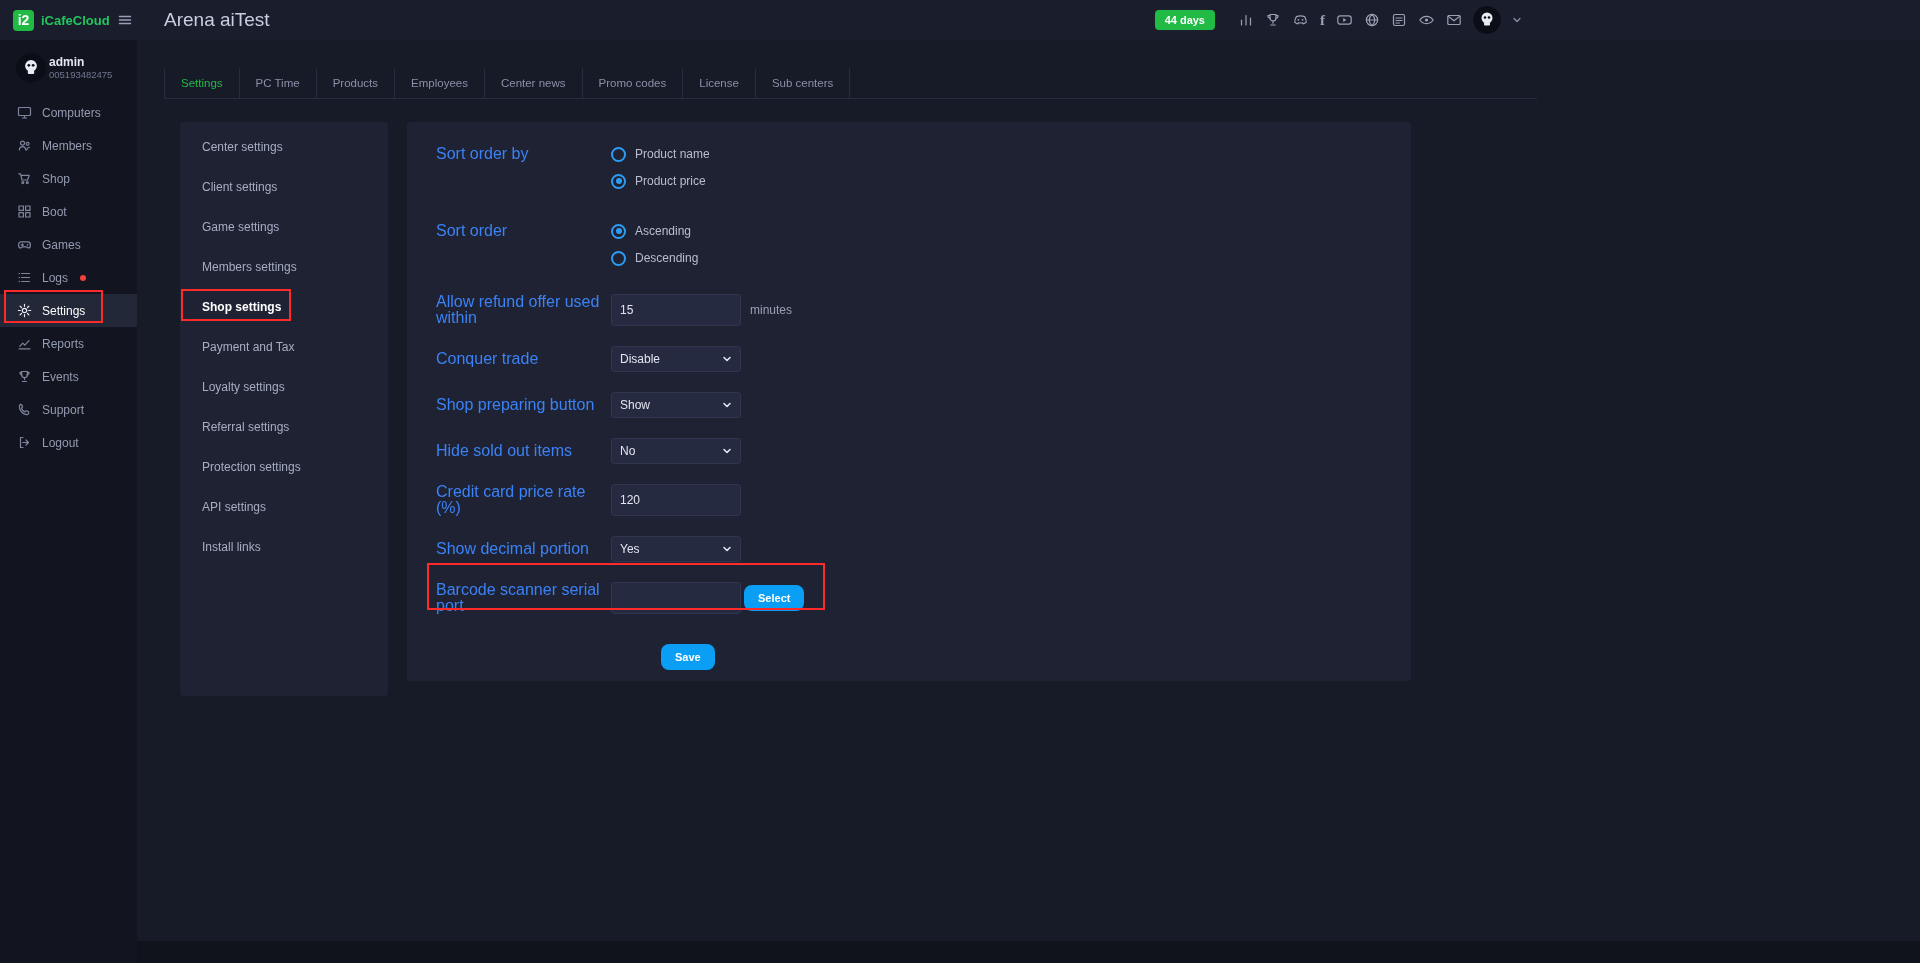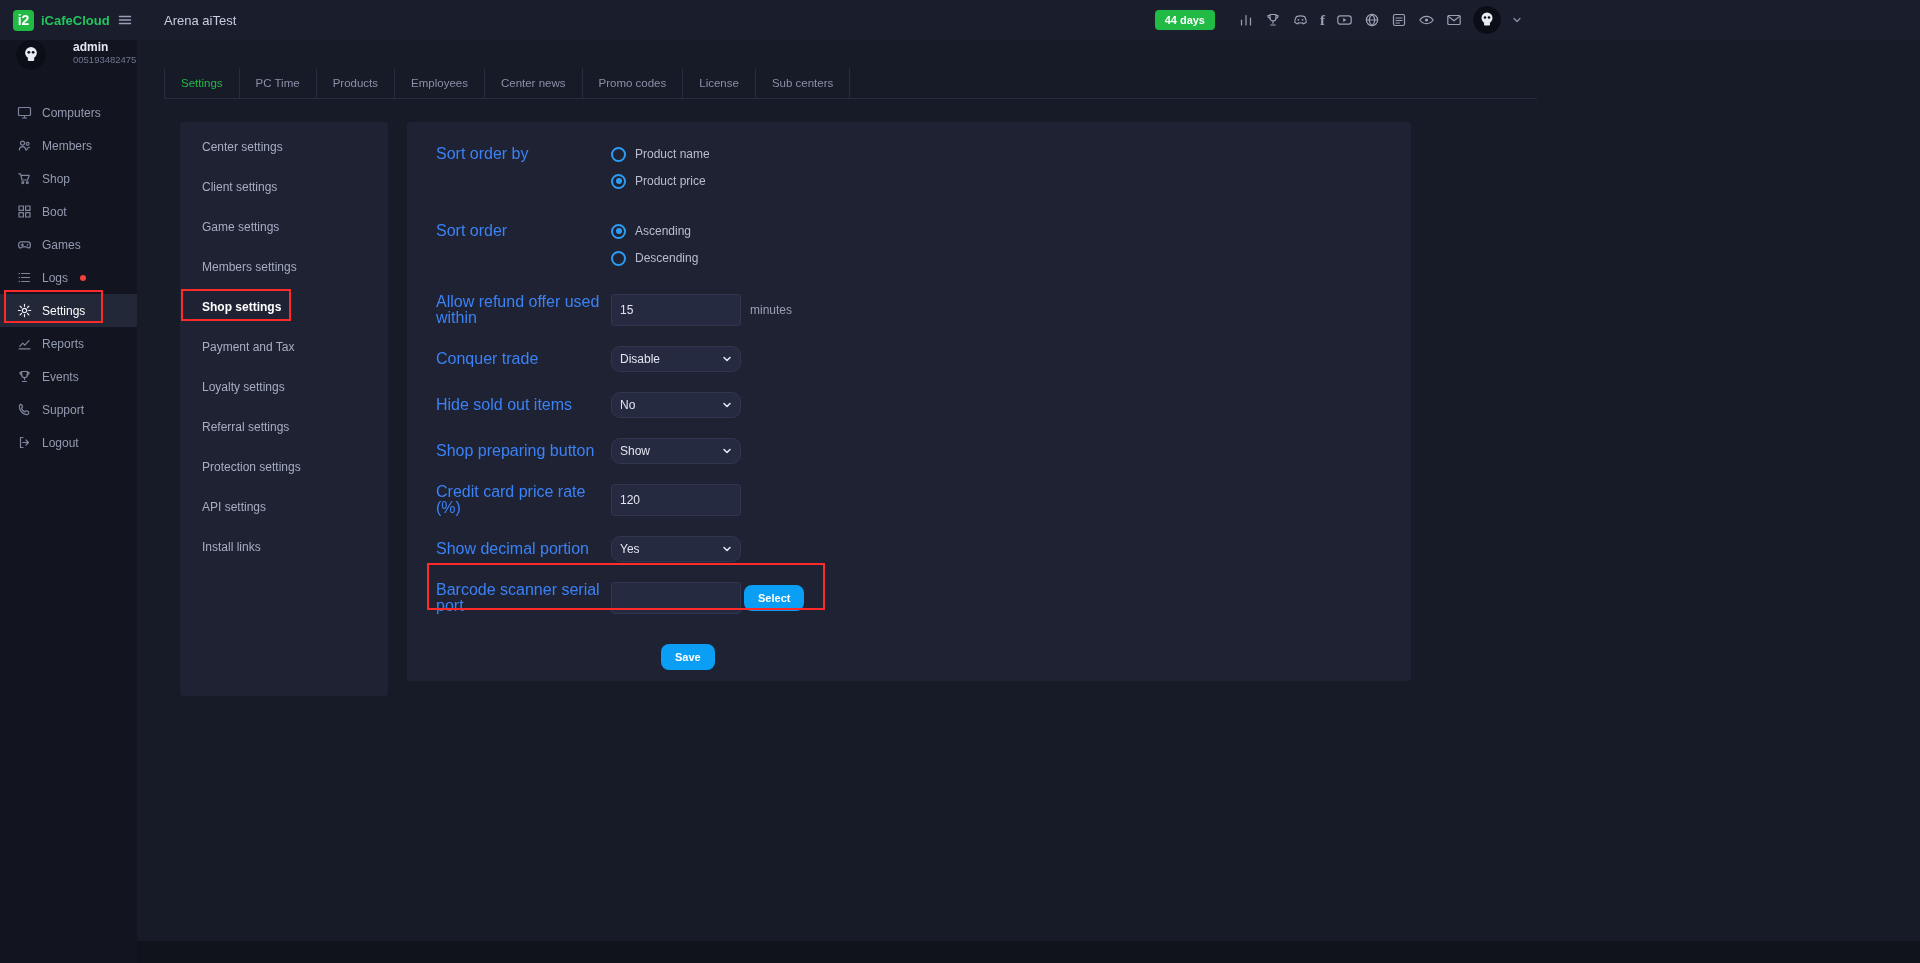--- a/index.html
+++ b/index.html
@@ -16,37 +16,37 @@
     background:#1a1e2c; display:flex; align-items:center; z-index:5;
   }
   .brand-zone { width:137px; display:flex; align-items:center; padding-left:13px; gap:7px; flex:none; }
   .logo-mark {
     width:21px; height:21px; background:#21ba45; border-radius:4px;
     color:#fff; font-weight:bold; font-size:14px;
     display:flex; align-items:center; justify-content:center; flex:none;
   }
   .brand-text { color:#22c55e; font-size:13px; font-weight:bold; }
   .hamburger { margin-left:auto; margin-right:6px; color:#aeb3c7; cursor:pointer; display:flex; }
-  .topbar-title { margin-left:27px; color:#c9cee0; font-size:13px; }
+  .topbar-title { margin-left:27px; color:#c9cee0; font-size:19px; }
   .topbar-right { margin-left:auto; padding-right:398px; display:flex; align-items:center; gap:11px; }
   .badge {
     background:#21ba45; color:#fff; font-size:11px; font-weight:bold;
     padding:4px 10px; border-radius:4px; margin-right:12px; cursor:pointer;
   }
   .ic { color:#9aa0b5; display:flex; align-items:center; justify-content:center; cursor:pointer; }
   .ic svg { stroke:currentColor; fill:none; stroke-width:1.2; stroke-linecap:round; stroke-linejoin:round; display:block; }
   .fb-glyph { font-family:"Liberation Serif", serif; font-weight:bold; font-size:15px; line-height:15px; }
   .avatar { width:28px; height:28px; border-radius:50%; overflow:hidden; flex:none; cursor:pointer; }
   .chev { color:#8a90a8; display:flex; }
   
   .sidebar {
     position:absolute; top:40px; left:0; bottom:0; width:137px;
     background:#12151f; z-index:4;
   }
-  .user { height:56px; display:flex; padding-left:16px; gap:27px; }
+  .user { height:56px; display:flex; align-items:center; padding-left:16px; gap:3px; }
   .user .avatar { width:30px; height:30px; }
   .user-name { color:#e4e7f1; font-size:12px; font-weight:bold; line-height:14px; }
   .user-id { color:#6f7690; font-size:9.5px; line-height:12px; }
   .side-item {
     height:33px; display:flex; align-items:center; gap:10px;
     padding-left:17px; color:#949bb2; font-size:12px; cursor:pointer;
   }
   .side-item .ic { color:#7e859c; }
   .side-item.active { background:#232839; color:#fff; }
   .side-item.active .ic { color:#e8eaf2; }
@@ -90,21 +90,21 @@
   .rb.checked::after { content:""; width:6px; height:6px; border-radius:50%; background:#2d9cf4; }
   .radio-text { font-size:12px; color:#b9bfd0; }
   .t-input {
     width:130px; height:26px; background:#252a40; border:1px solid #30364f;
     border-radius:3px; color:#e2e5f0; font-size:12px; padding:15px 8px;
     font-family:"Liberation Sans", sans-serif; outline:none;
   }
   .suffix { margin-left:9px; font-size:12px; color:#9aa0b5; }
   .sel {
     width:130px; height:26px; background:#252a40; border:1px solid #30364f;
-    border-radius:9px; display:flex; align-items:center; justify-content:space-between;
+    border-radius:3px; display:flex; align-items:center; justify-content:space-between;
     padding:0 8px; cursor:pointer;gap:44px;
   }
   .sel-val { font-size:12px; color:#e2e5f0; }
   .sel .chev { color:#dfe3ef; }
   .btn {
     height:26px; background:#0a9ff5; color:#fff; border:none; border-radius:8px;
     font-size:11px; font-weight:bold; padding:0 14px; cursor:pointer;
     font-family:"Liberation Sans", sans-serif;
   }
   .select-btn { margin-left:3px; }
@@ -395,44 +395,44 @@
         <span class="sel-val">Disable</span>
         <span class="ic chev">
             <svg width="10" height="10" viewBox="0 0 10 10">
               <path d="M2 3.5l3 3 3-3" stroke-width="1.6"></path>
             </svg>
           </span>
       </div>
     </div>
 
     <div class="form-row">
+      <div class="f-label">Shop preparing button</div>
+      <div class="sel">
+        <span class="sel-val">Show</span>
+        <span class="ic chev">
+            <svg width="10" height="10" viewBox="0 0 10 10">
+              <path d="M2 3.5l3 3 3-3" stroke-width="1.6"></path>
+            </svg>
+          </span>
+      </div>
+    </div>
+
+    <div class="form-row">
       <div class="f-label">Hide sold out items</div>
       <div class="sel">
         <span class="sel-val">No</span>
         <span class="ic chev">
             <svg width="10" height="10" viewBox="0 0 10 10">
               <path d="M2 3.5l3 3 3-3" stroke-width="1.6"></path>
             </svg>
           </span>
       </div>
     </div>
 
     <div class="form-row">
-      <div class="f-label">Shop preparing button</div>
-      <div class="sel">
-        <span class="sel-val">Show</span>
-        <span class="ic chev">
-            <svg width="10" height="10" viewBox="0 0 10 10">
-              <path d="M2 3.5l3 3 3-3" stroke-width="1.6"></path>
-            </svg>
-          </span>
-      </div>
-    </div>
-
-    <div class="form-row">
       <div class="f-label">Credit card price rate (%)</div>
       <input class="t-input" value="120" style="">
     </div>
 
     <div class="form-row">
       <div class="f-label">Show decimal portion</div>
       <div class="sel">
         <span class="sel-val">Yes</span>
         <span class="ic chev">
             <svg width="10" height="10" viewBox="0 0 10 10">

